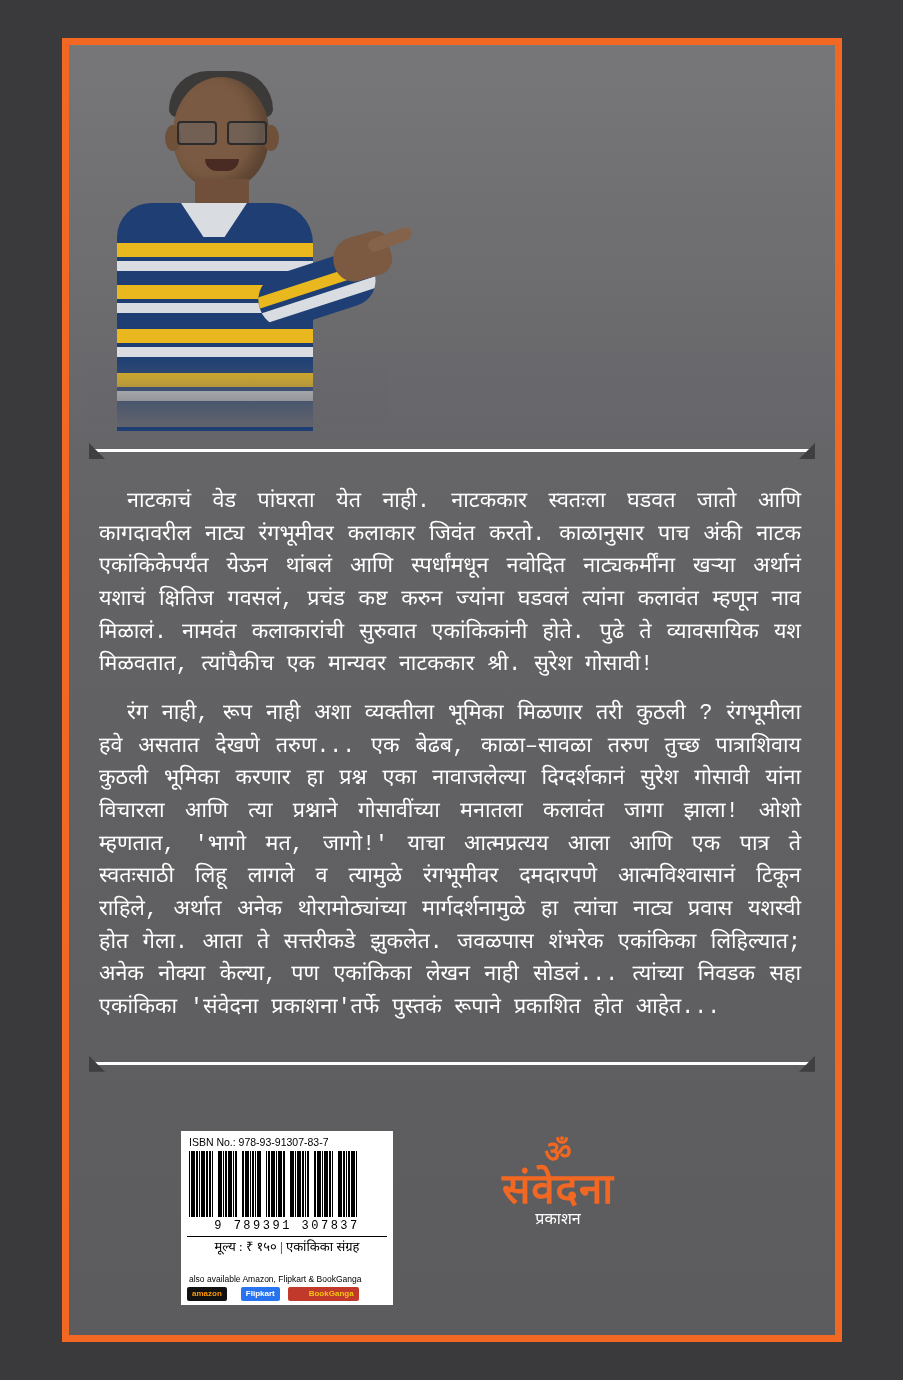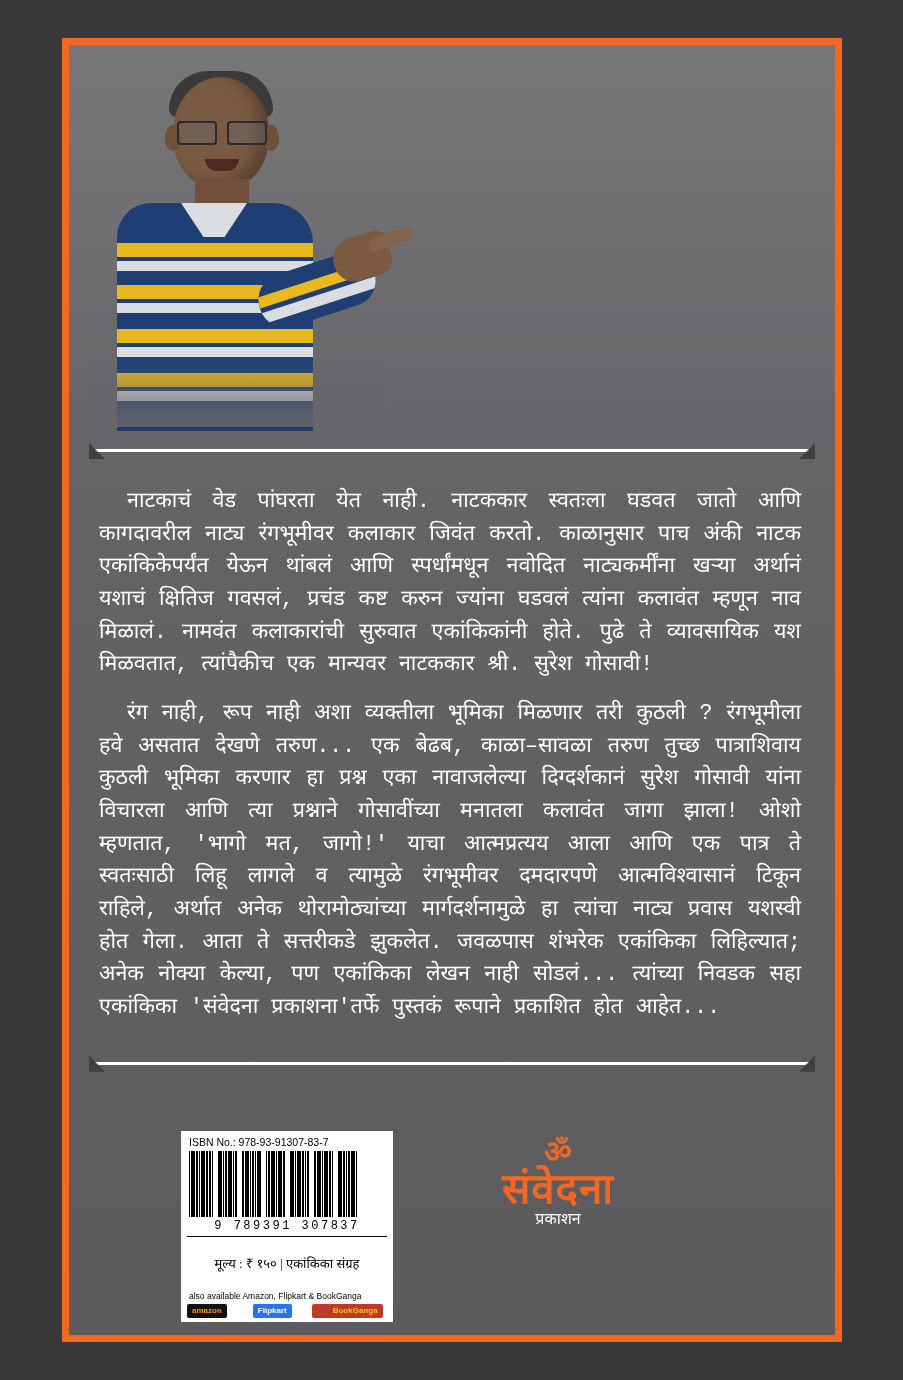--- a/index.html
+++ b/index.html
@@ -320,31 +320,31 @@
     font-family: "Liberation Mono", monospace;
     font-size: 12px;
     letter-spacing: 2.5px;
     text-align: center;
     margin-bottom: 3px;
   }
   .price-line {
     text-align: center;
     font-size: 13px;
     border-top: 1px solid #000;
-    padding-top: 17px;
+    padding-top: 0;
     font-family: "Liberation Serif", serif;
   }
   .avail-line {
     font-size: 8.5px;
     margin-top: 19px;
     padding-left: 2px;
   }
   .stores {
     display: flex;
-    gap: 20px;
+    gap: 8px;
     margin-top: 3px;
     align-items: center;
   }
   .store {
     font-size: 8px;
     font-weight: 700;
     padding: 3px 5px;
     color: #fff;
     border-radius: 2px;
     line-height: 1;

